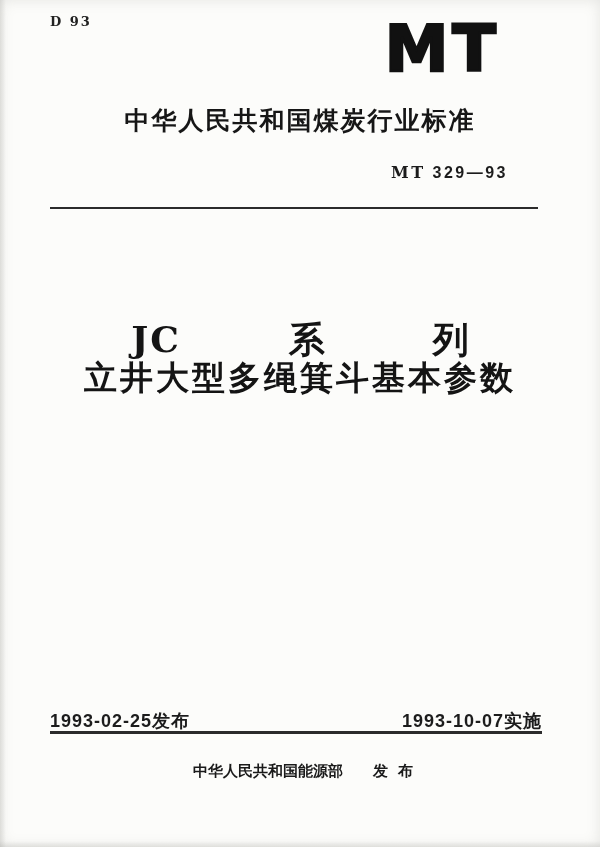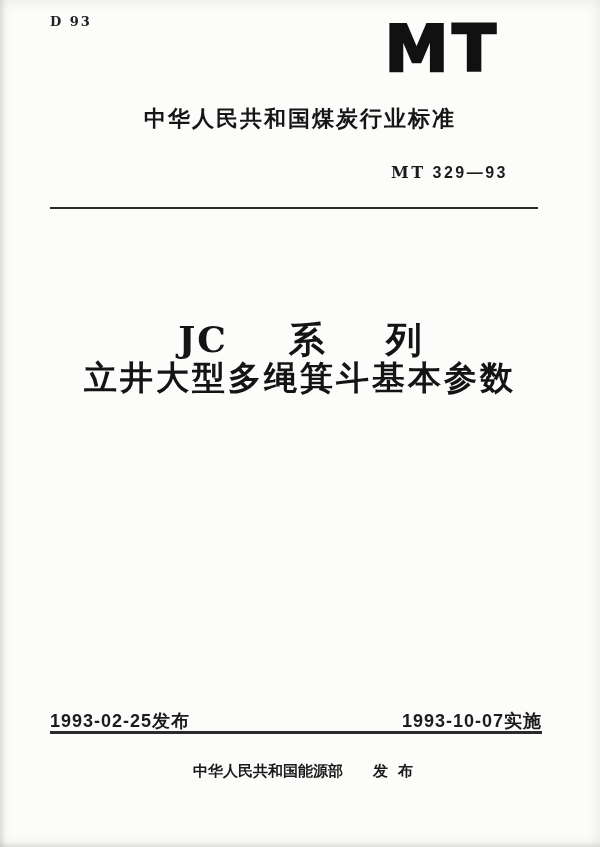--- a/index.html
+++ b/index.html
@@ -45,21 +45,21 @@
     -webkit-text-stroke: 2.5px #111;
   }
 
   
   .standard-category {
     position: absolute;
     top: 104px;
     left: 0;
     width: 100%;
     text-align: center;
-    font-size: 22px;
+    font-size: 25px;
     font-weight: bold;
     letter-spacing: 2px;
     color: #161616;
     white-space: nowrap;
   }
 
   
   .standard-code {
     position: absolute;
     top: 163px;
@@ -93,21 +93,21 @@
 
   
   .series-line {
     position: absolute;
     top: 316px;
     left: 0;
     width: 100%;
     display: flex;
     justify-content: center;
     align-items: baseline;
-    gap: 61px;
+    gap: 108px;
     font-size: 36px;
     font-weight: bold;
     color: #141414;
   }
   .series-line .latin {
     font-family: "DejaVu Serif", "Liberation Serif", serif;
     letter-spacing: 2px;
   }
   .subtitle-line {
     position: absolute;

